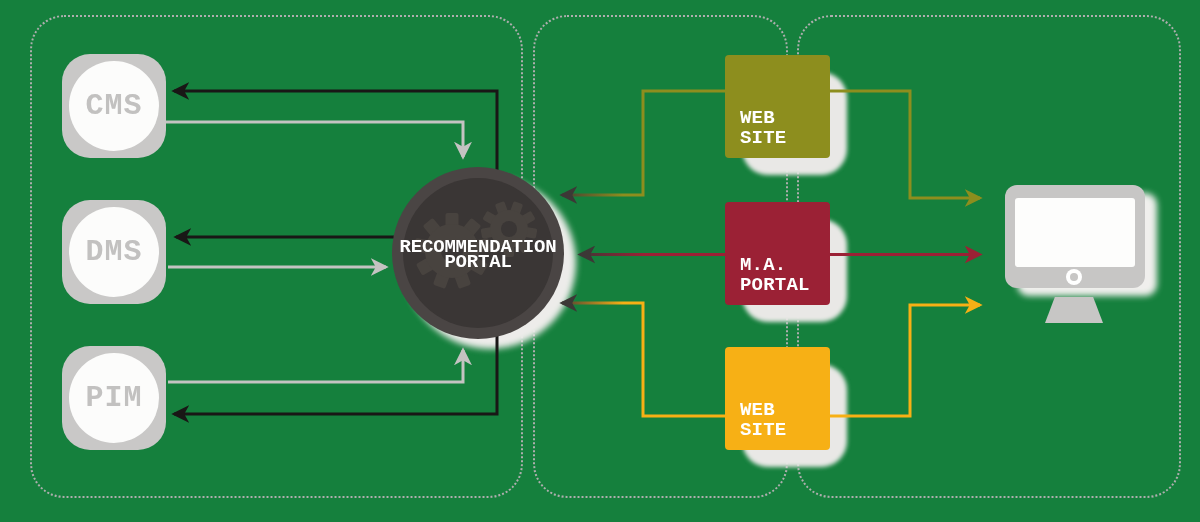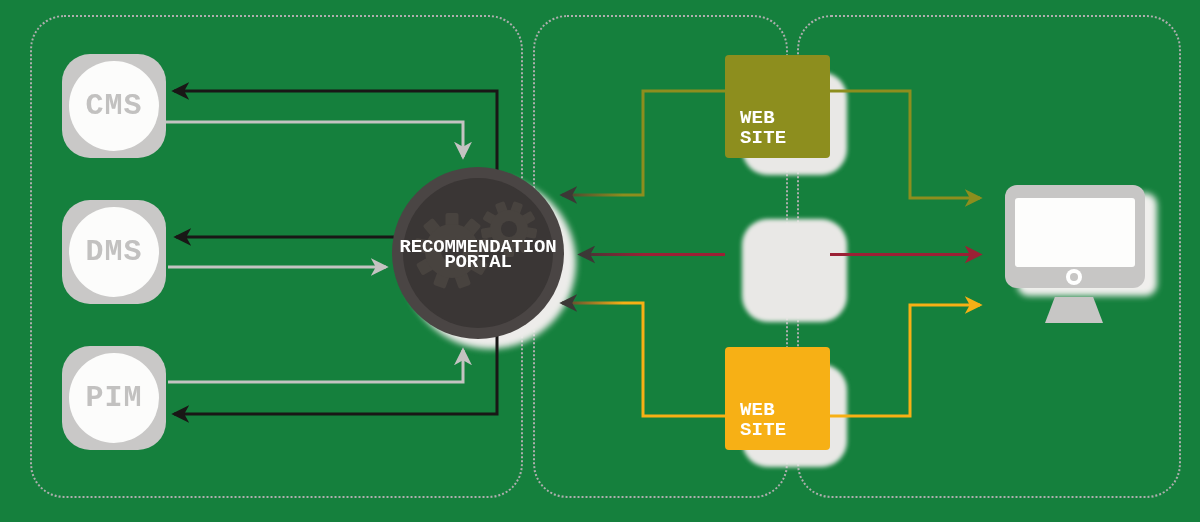--- a/index.html
+++ b/index.html
@@ -172,20 +172,26 @@
       <div>PORTAL</div>
     </div>
   </div>
 
   <div class="chbox ch-website">
     <div class="clabel">
       <div>WEB</div>
       <div>SITE</div>
     </div>
   </div>
+  <div class="chbox ch-maportal">
+    <div class="clabel">
+      <div>M.A.</div>
+      <div>PORTAL</div>
+    </div>
+  </div>
   <div class="chbox ch-webshop">
     <div class="clabel">
       <div>WEB</div>
       <div>SITE</div>
     </div>
   </div>
 
   <div class="monitor">
     <div class="mbody"></div>
     <div class="mscreen"></div>

